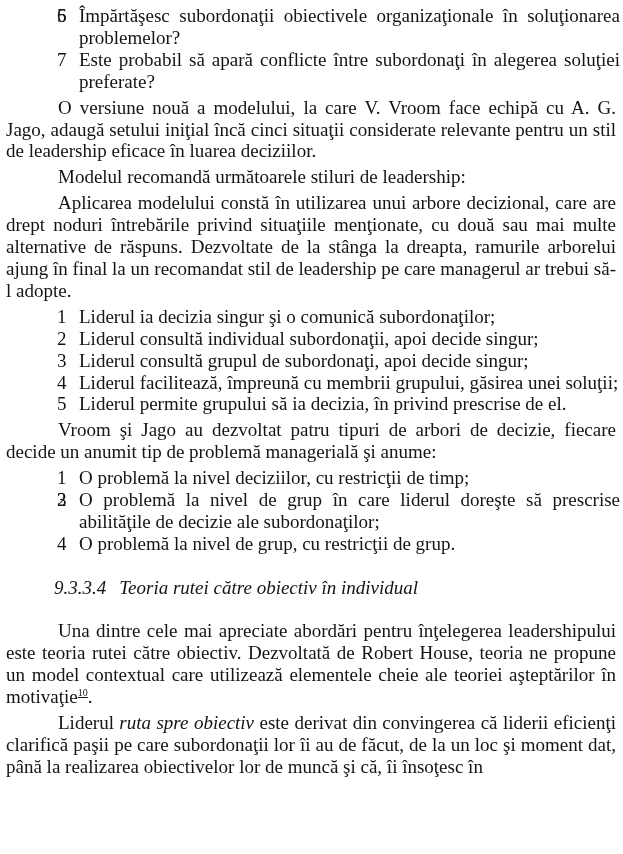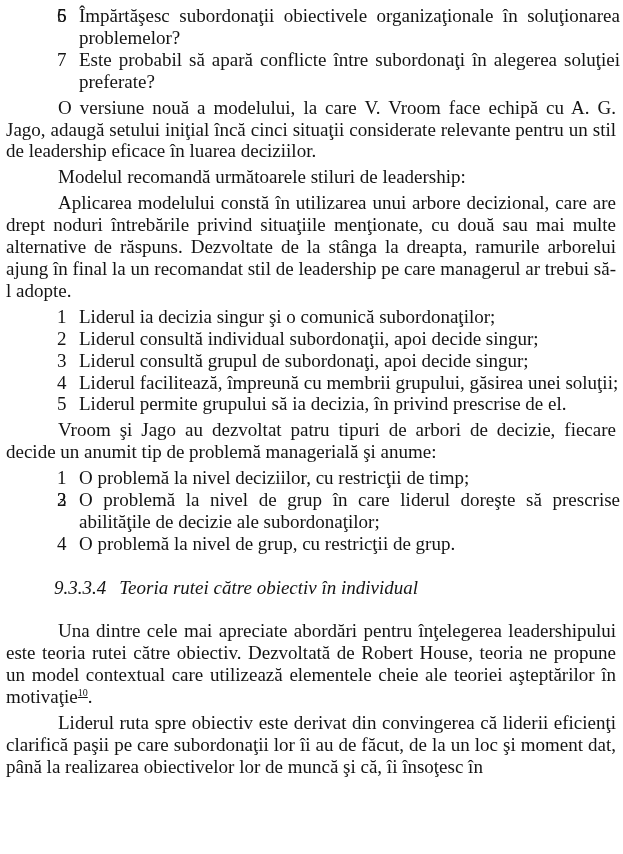--- a/index.html
+++ b/index.html
@@ -45,21 +45,21 @@
     margin: 21.9px 0;
     padding-left: 52px;
     font-style: italic;
     font-weight: normal;
     font-size: 19px;
     line-height: 21.9px;
   }
   .heading .hnum {
     margin-right: 13px;
   }
-  .seg-italic { }
+  .seg-italic { font-style: italic; }
   sup.fnref {
     font-size: 10px;
     line-height: 0;
     vertical-align: super;
     text-decoration: underline;
   }
 </style>
 </head>
 <body>
 

